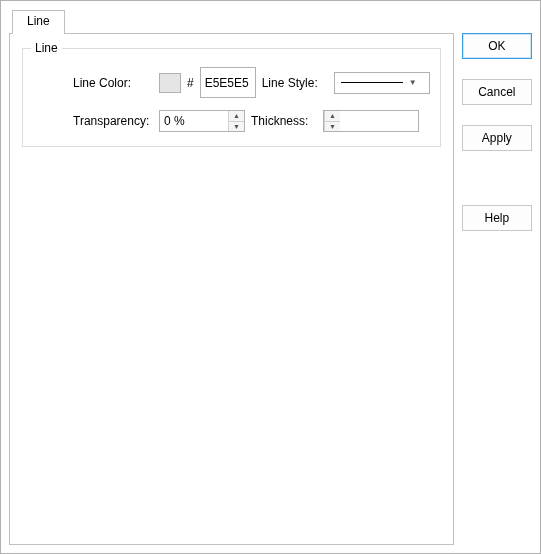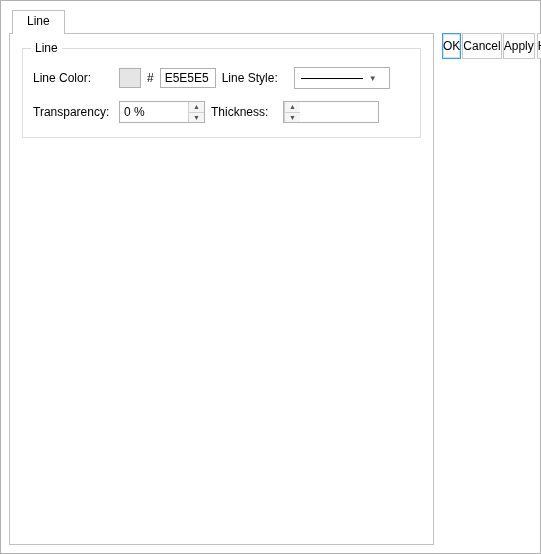--- a/index.html
+++ b/index.html
@@ -87,32 +87,32 @@
   .form-row {
     display: flex;
     align-items: center;
     margin-bottom: 12px;
     gap: 6px;
   }
   .form-row:last-child { margin-bottom: 0; }
   .lbl {
     font-size: 12px;
   }
-  .lbl-col1 { width: 80px; }
+  .lbl-col1 { width: 80px; margin-left: 40px; }
   .lbl-col2 { width: 66px; }
   .color-swatch {
     width: 22px;
     height: 20px;
     border: 1px solid #b0b0b0;
     background: #e5e5e5;
   }
   .hash { font-size: 12px; }
   .text-input {
     border: 1px solid #b0b0b0;
-    height: 20px;
+    height: 31px;
     font-size: 12px;
     padding: 0 4px;
     background: #fff;
     font-family: inherit;
   }
   .hex-input { width: 56px; }
   .spinner {
     display: flex;
     border: 1px solid #b0b0b0;
     height: 22px;
@@ -160,21 +160,22 @@
   }
   .ls-arrow {
     width: 20px;
     text-align: center;
     font-size: 8px;
     color: #555;
   }
   .right-pane {
     width: 90px;
     display: flex;
-    gap: 1px;
+    flex-direction: column;
+    gap: 20px;
     padding-top: 24px;
   }
   .btn {
     height: 26px;
     border: 1px solid #c8c8c8;
     background: #fdfdfd;
     font-size: 12px;
     display: flex;
     align-items: center;
     justify-content: center;

